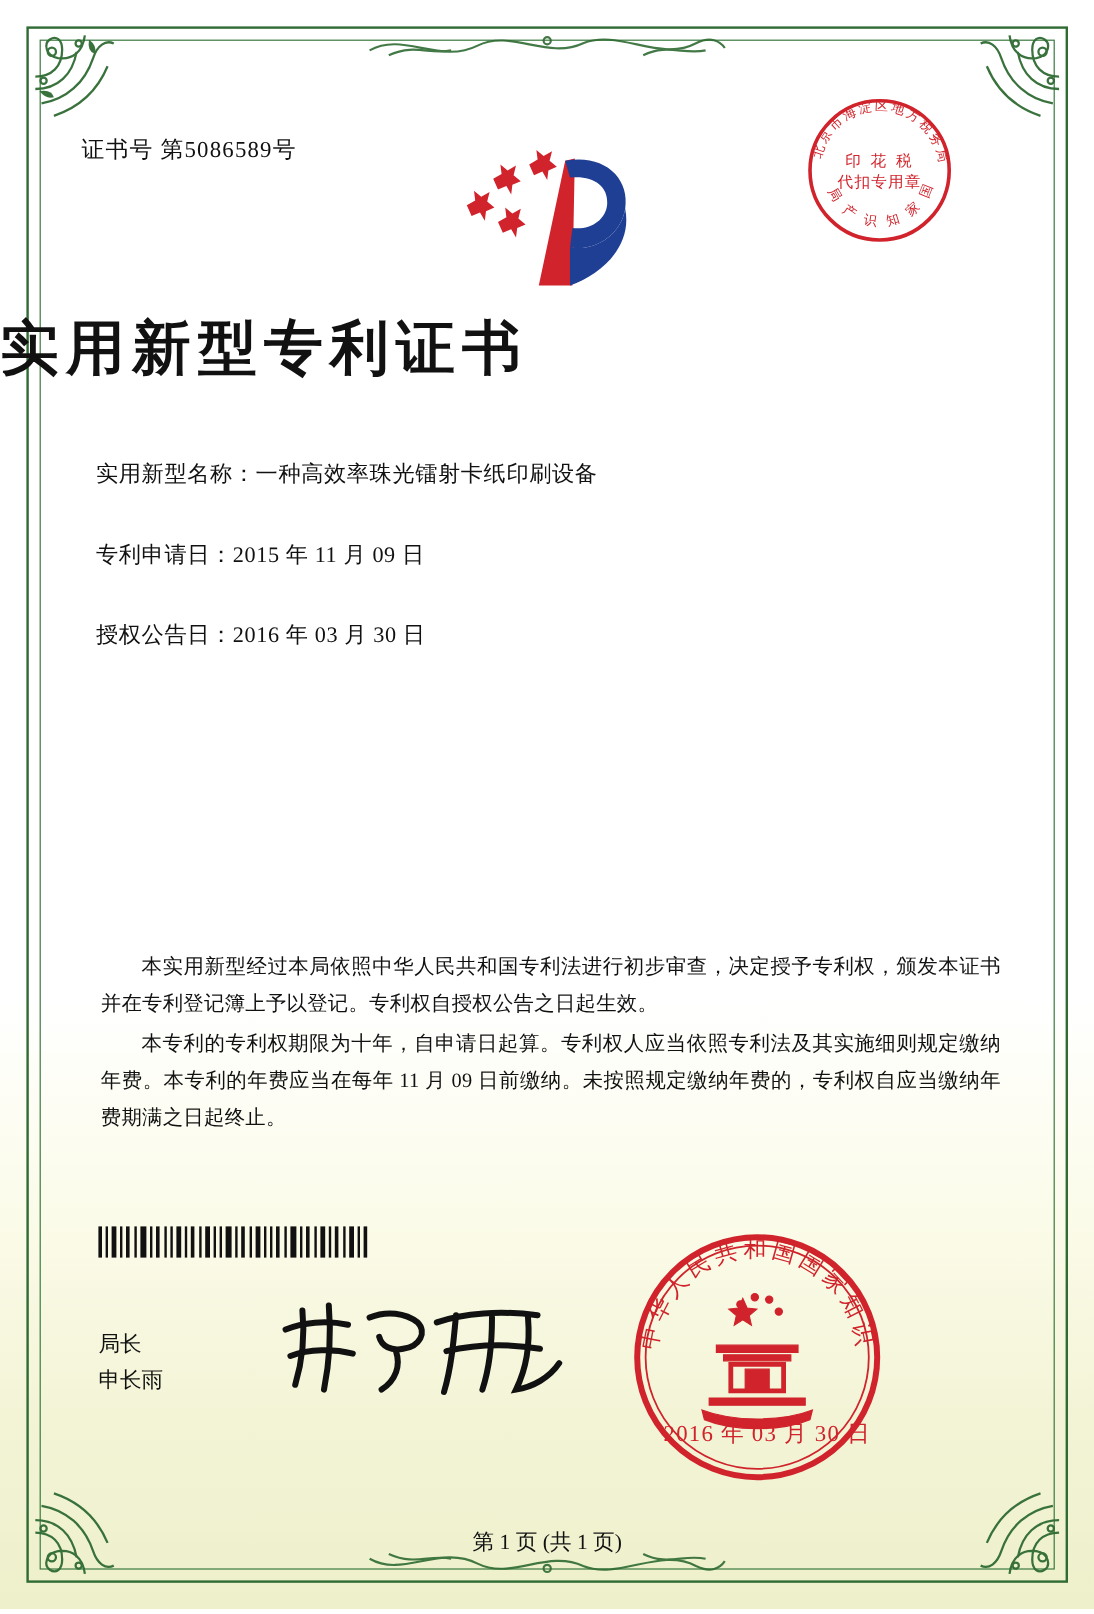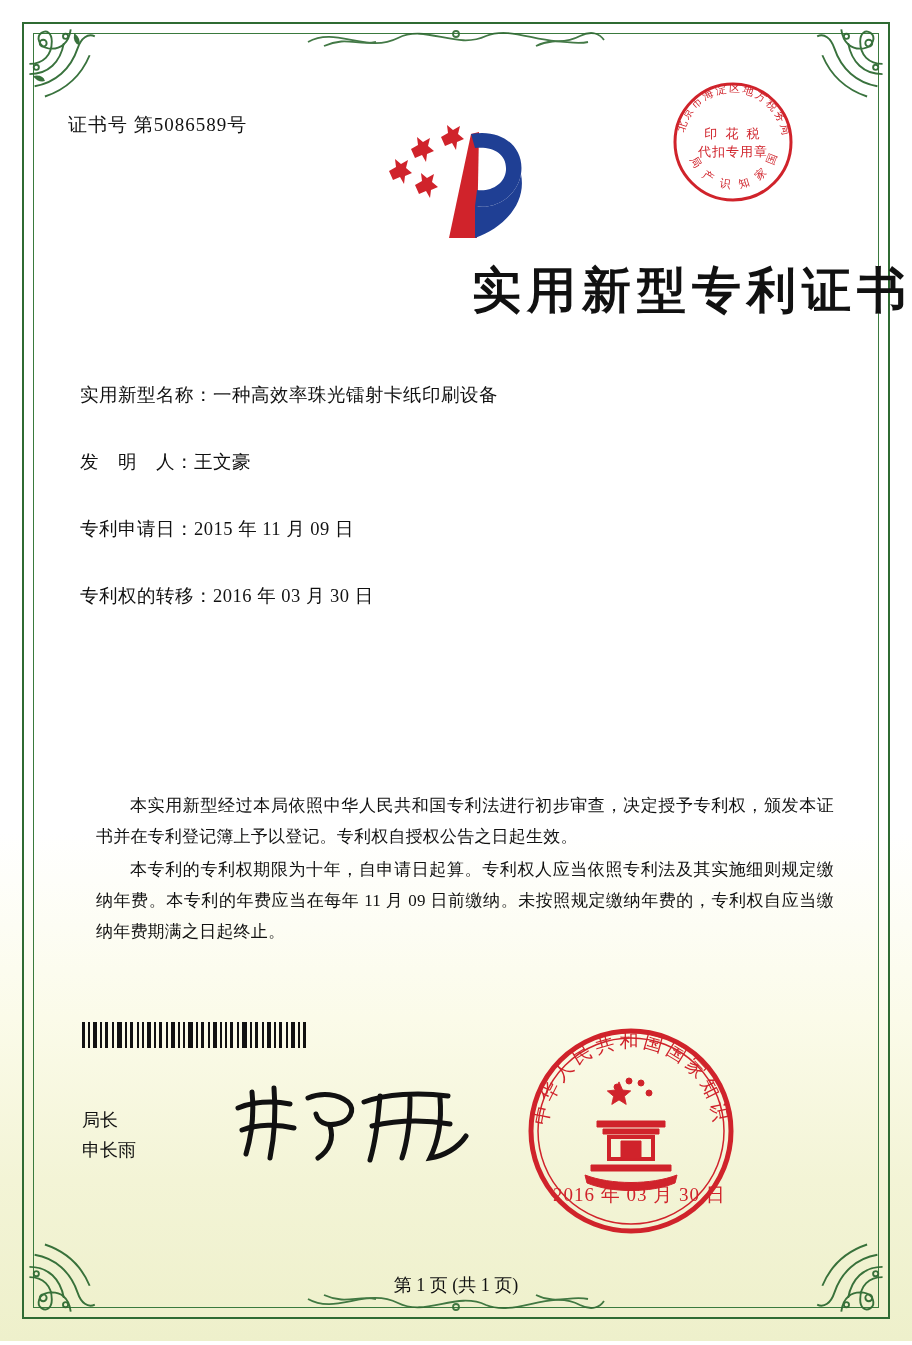--- a/index.html
+++ b/index.html
@@ -79,21 +79,21 @@
     position: absolute;
     right: 115px;
     top: 78px;
     width: 128px;
     height: 128px;
   }
   .title {
     position: absolute;
     left: 0; right: 0;
     top: 258px;
-    text-align: right;
+    text-align: left;
     font-size: 49px;
     font-weight: bold;
     letter-spacing: 6px;
     color: #111;
     font-family: "DejaVu Serif", "Liberation Serif", serif;
   }
   .fields {
     position: absolute;
     left: 80px;
     top: 382px;
@@ -113,21 +113,21 @@
     left: 80px;
     right: 78px;
     top: 790px;
     font-size: 17px;
     line-height: 31px;
     color: #111;
     text-align: justify;
     letter-spacing: .2px;
   }
   .body-text p {
-    margin: 0 0 2px 16px;
+    margin: 0 0 2px 4px;
     text-indent: 2em;
   }
   
   .barcode {
     position: absolute;
     left: 82px;
     top: 1022px;
     width: 228px;
     height: 26px;
   }
@@ -302,27 +302,24 @@
       </svg>
     </div>
 
     <div class="title">实用新型专利证书</div>
 
     <div class="fields">
       <div class="field">
         <span class="lbl">实用新型名称：</span><span class="val">一种高效率珠光镭射卡纸印刷设备</span>
       </div>
       <div class="field">
-        <span class="lbl">发　明　人：</span><span class="val">王文豪</span>
-      </div>
-      <div class="field">
         <span class="lbl">专利申请日：</span><span class="val">2015 年 11 月 09 日</span>
       </div>
       <div class="field">
-        <span class="lbl">专利权的转移：</span><span class="val">2016 年 03 月 30 日</span>
+        <span class="lbl">授权公告日：</span><span class="val">2016 年 03 月 30 日</span>
       </div>
     </div>
 
     <div class="body-text">
       <p>本实用新型经过本局依照中华人民共和国专利法进行初步审查，决定授予专利权，颁发本证书并在专利登记簿上予以登记。专利权自授权公告之日起生效。</p>
       <p>本专利的专利权期限为十年，自申请日起算。专利权人应当依照专利法及其实施细则规定缴纳年费。本专利的年费应当在每年 11 月 09 日前缴纳。未按照规定缴纳年费的，专利权自应当缴纳年费期满之日起终止。</p>
     </div>
 
     <div class="barcode">
       <i style="left:0px;width:3px"></i>

